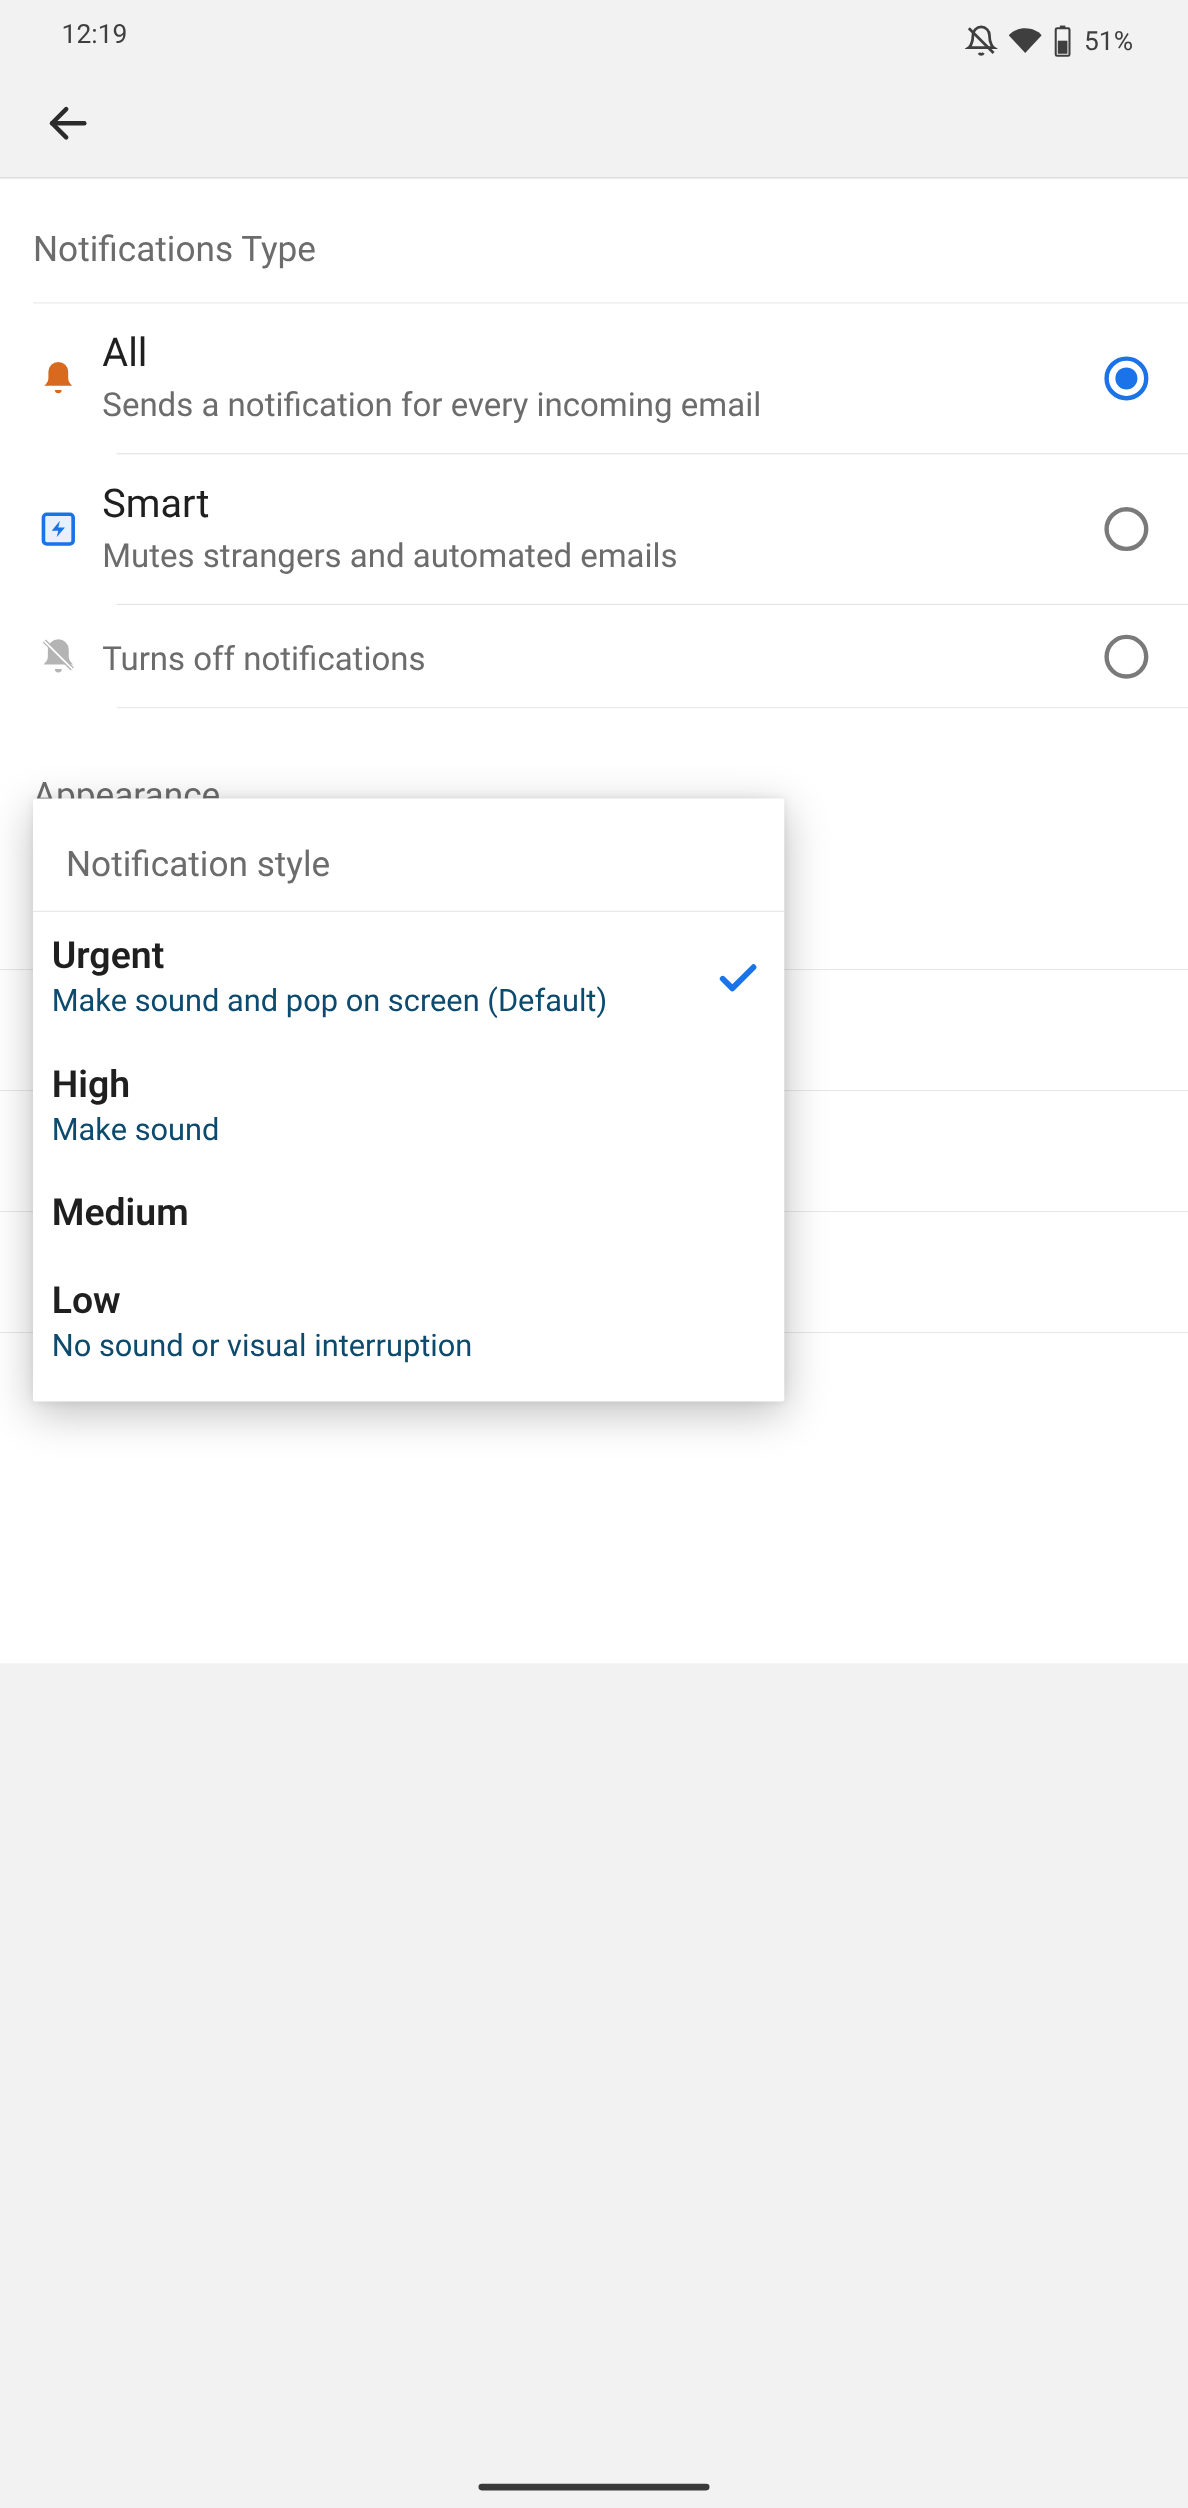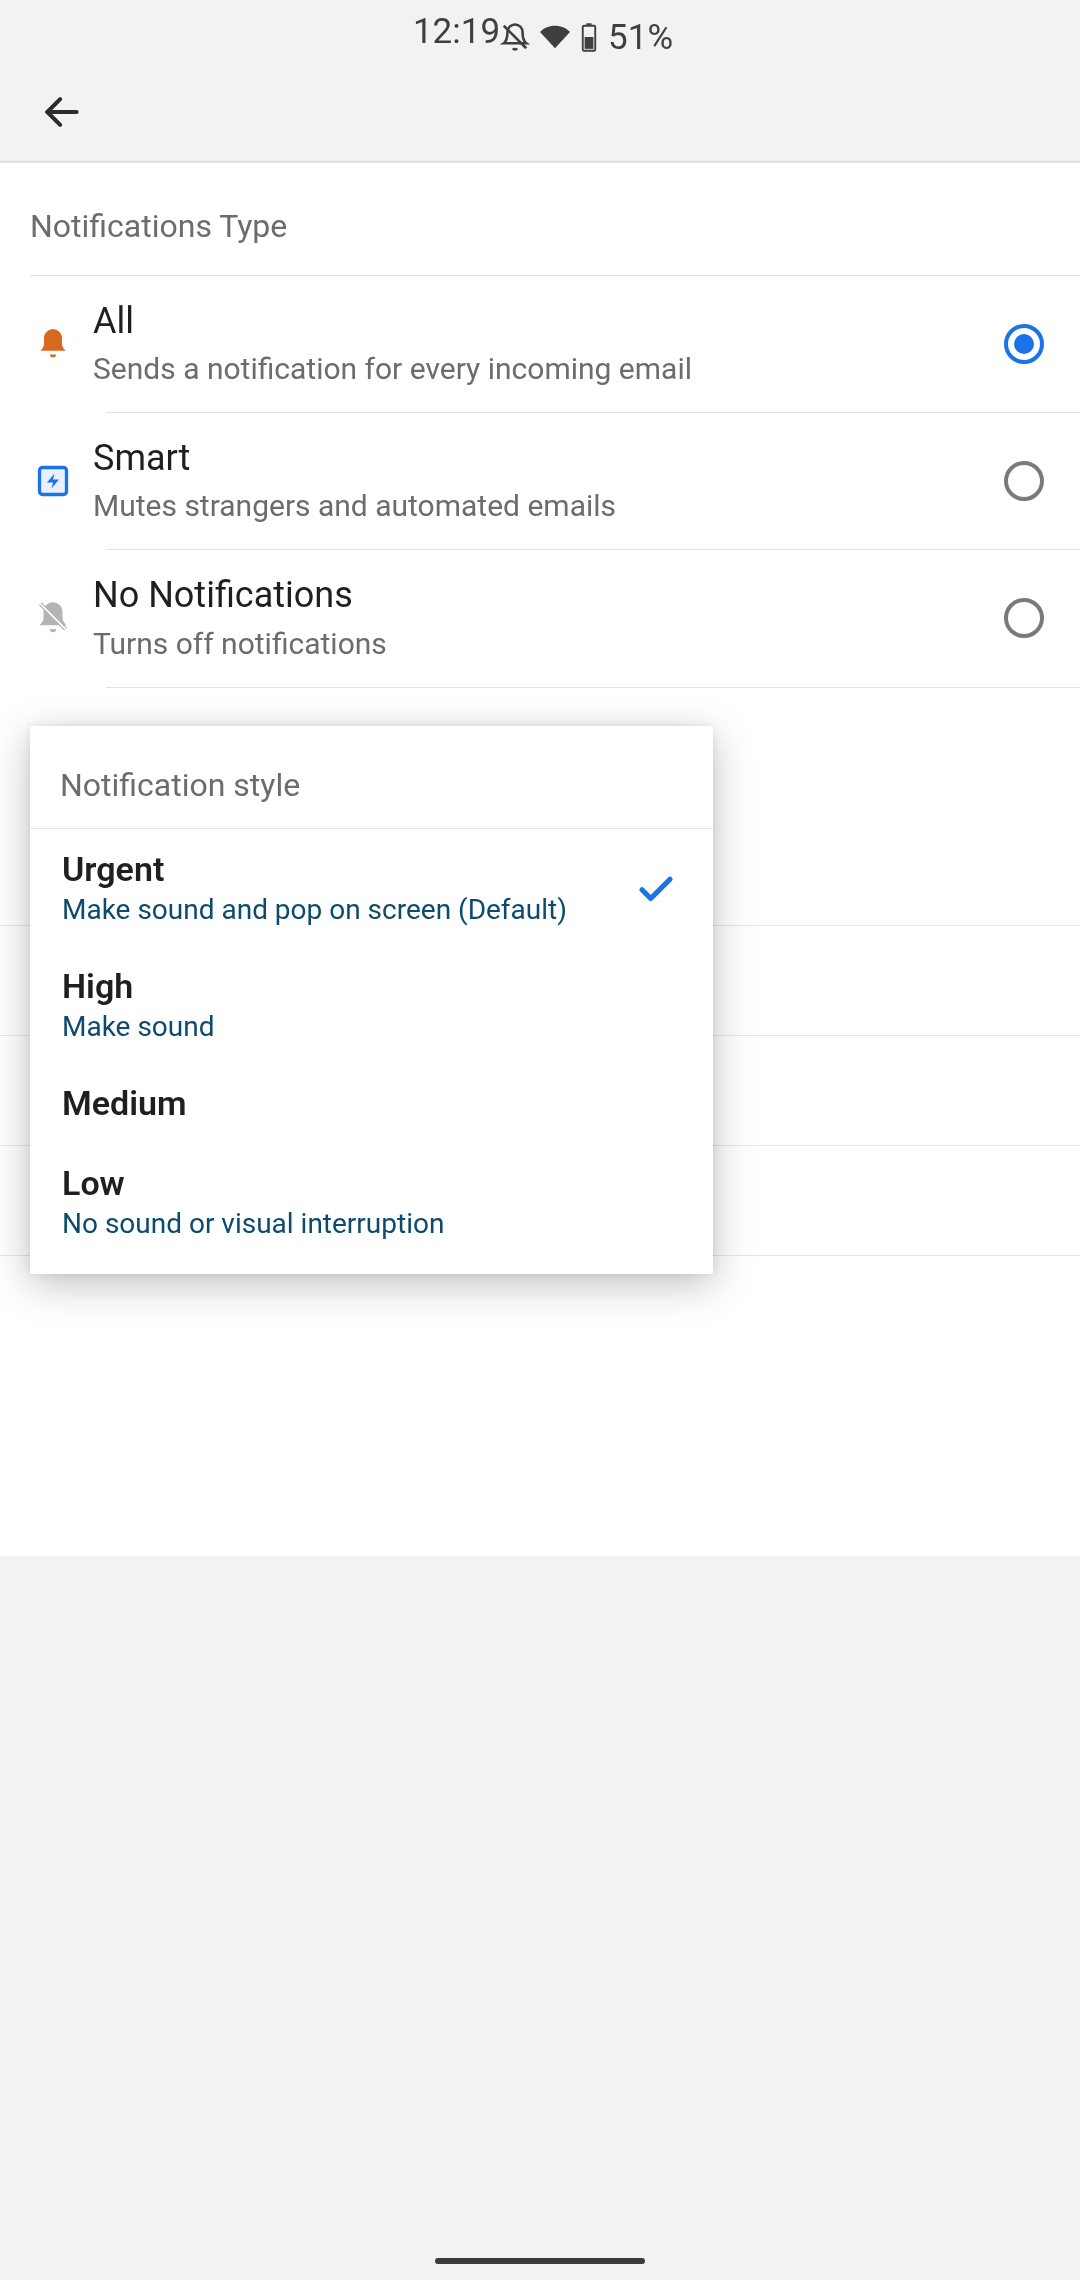--- a/index.html
+++ b/index.html
@@ -1,18 +1,18 @@
 <!DOCTYPE html>
 <html><head>
 <meta charset="utf-8">
 <style>
   * { box-sizing: border-box; margin: 0; padding: 0; }
   html, body { width: 1080px; height: 2280px; font-family: Roboto, "Helvetica Neue", Arial, sans-serif; background: #f2f2f2; overflow: hidden; }
   .screen { width: 1080px; height: 2280px; position: relative; background: #f2f2f2; }
-  .status-bar { height: 62px; display: flex; align-items: center; justify-content: center; padding: 0 50px 0 56px; color: #3f3f3f; font-size: 35px; }
+  .status-bar { height: 62px; display: flex; align-items: center; justify-content: space-between; padding: 0 50px 0 56px; color: #3f3f3f; font-size: 24px; }
   .status-right { display: flex; align-items: center; gap: 10px; margin-top: 12px; }
   .status-right svg { display: block; }
   .topbar { display: flex; align-items: center; height: 100px; padding: 0 36px; border-bottom: 1px solid #dcdcdc; background: #f2f2f2; }
   .back { width: 52px; height: 52px; display: flex; align-items: center; justify-content: center; }
   .title { font-size: 44px; font-weight: 600; color: #2b2b2b; margin-left: 48px; }
   .content { background: #ffffff; border-top: 1px solid #e8e8e8; }
   .section-heading { font-size: 32px; color: #6c6c6c; padding: 44px 30px 30px; background: #fff; }
   .list { background: #fff; }
   .row { display: flex; align-items: center; padding: 24px 30px; gap: 17px; }
   .row-icon { width: 46px; display: flex; justify-content: center; align-items: center; flex-shrink: 0; }
@@ -21,21 +21,21 @@
   .row-desc { font-size: 30px; color: #6c6c6c; margin-top: 6px; line-height: 1.3; }
   .row-radio { width: 52px; display: flex; justify-content: center; }
   .radio { width: 40px; height: 40px; border-radius: 50%; border: 4px solid #7a7a7a; position: relative; }
   .radio.checked { border-color: #1a73e8; }
   .radio.checked::after { content: ""; position: absolute; top: 50%; left: 50%; width: 20px; height: 20px; background: #1a73e8; border-radius: 50%; transform: translate(-50%, -50%); }
   .divider { height: 1px; background: #e2e2e2; margin-left: 106px; }
   .section-divider { height: 1px; background: #e2e2e2; margin-left: 30px; }
   .overlay { position: absolute; left: 30px; top: 726px; width: 683px; background: #fff; border-radius: 2px; box-shadow: 0 10px 40px rgba(0,0,0,0.25), 0 0 8px rgba(0,0,0,0.08); z-index: 10; }
   .overlay-title { font-size: 32px; color: #6c6c6c; padding: 40px 30px 24px; }
   .overlay-divider { height: 1px; background: #e6e6e6; margin: 0 0px; }
-  .overlay-item { display: flex; align-items: center; padding: 20px 32px; }
+  .overlay-item { display: flex; align-items: center; padding: 20px 17px; }
   .overlay-body { flex: 1; }
   .overlay-item-title { font-size: 34px; font-weight: 600; color: #1f1f1f; }
   .overlay-item-desc { font-size: 28px; color: #0c4a6e; margin-top: 4px; }
   .overlay-check { width: 46px; }
   .overlay-check svg { display: block; }
   .home-indicator { position: absolute; bottom: 16px; left: 50%; transform: translateX(-50%); width: 210px; height: 6px; background: #3a3a3a; border-radius: 3px; }
   .bg-row-stub { border-bottom: 1px solid #e6e6e6; background: #fff; }
   .content-wrap { position: relative; }
 </style>
 </head>
@@ -121,21 +121,20 @@
         <div class="row">
           <div class="row-icon">
             <svg width="38" height="40" viewBox="0 0 24 24" fill="#b4b4b4">
               <path d="M12 2a6 6 0 0 0-6 6v4c0 2-1.5 3.5-2.5 4.5h17C19.5 15.5 18 14 18 12V8a6 6 0 0 0-6-6z"></path>
               <path d="M10 19a2 2 0 0 0 4 0z"></path>
               <line x1="4" y1="3" x2="20" y2="19" stroke="#b4b4b4" stroke-width="2.5"></line>
               <line x1="4" y1="3" x2="20" y2="19" stroke="#fff" stroke-width="1"></line>
             </svg>
           </div>
           <div class="row-body">
-            <div class="row-title">No Notifications</div>
             <div class="row-desc">Turns off notifications</div>
           </div>
           <div class="row-radio">
               <div class="radio"></div>
             </div>
         </div>
         <div class="divider"></div>
       </div>
 
       <div class="section-heading" style="padding-top:60px;">Appearance</div>

